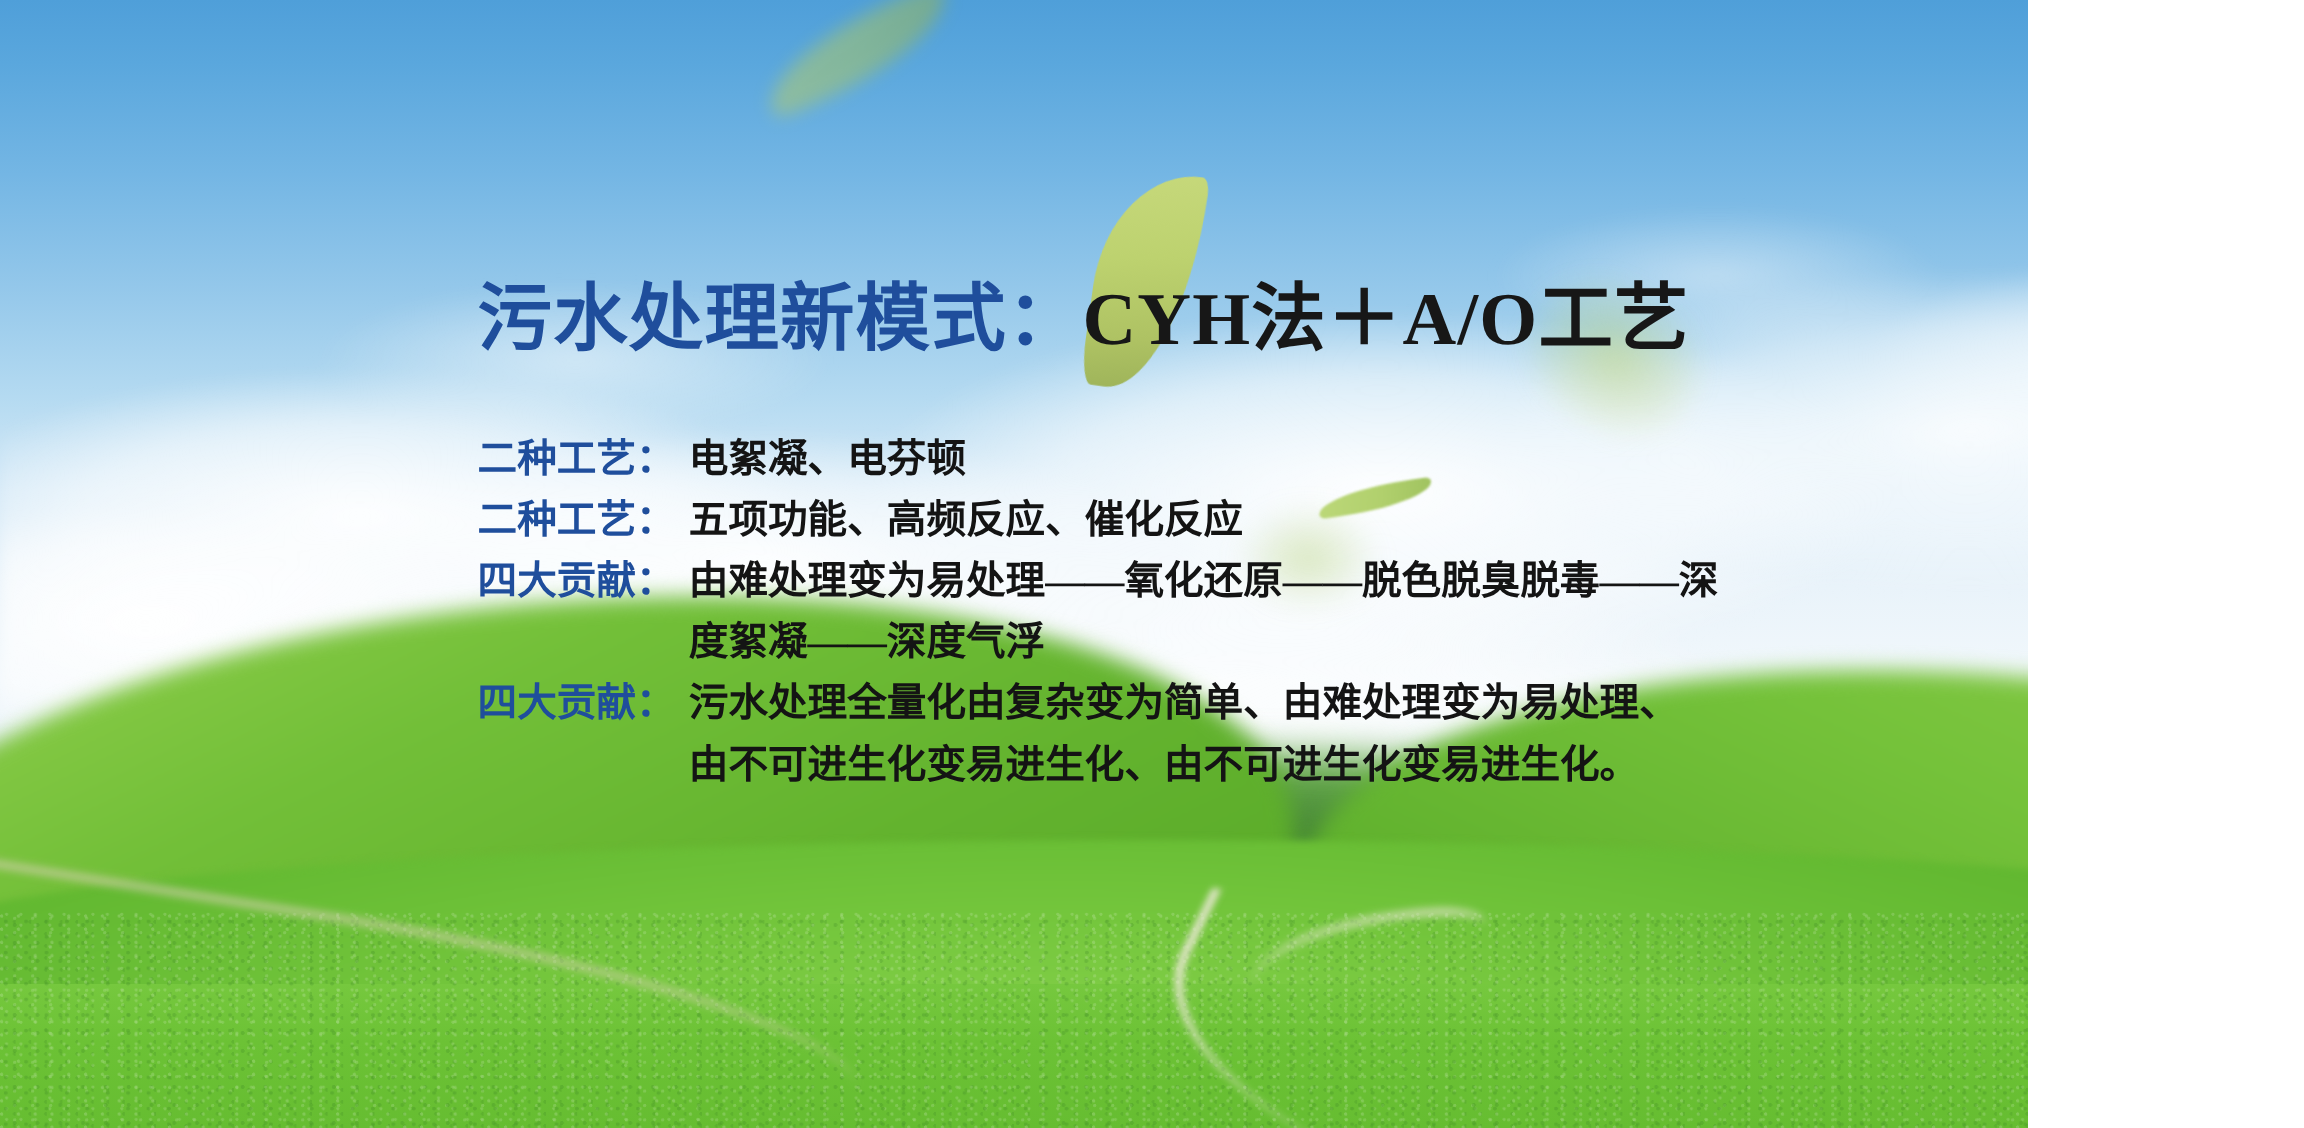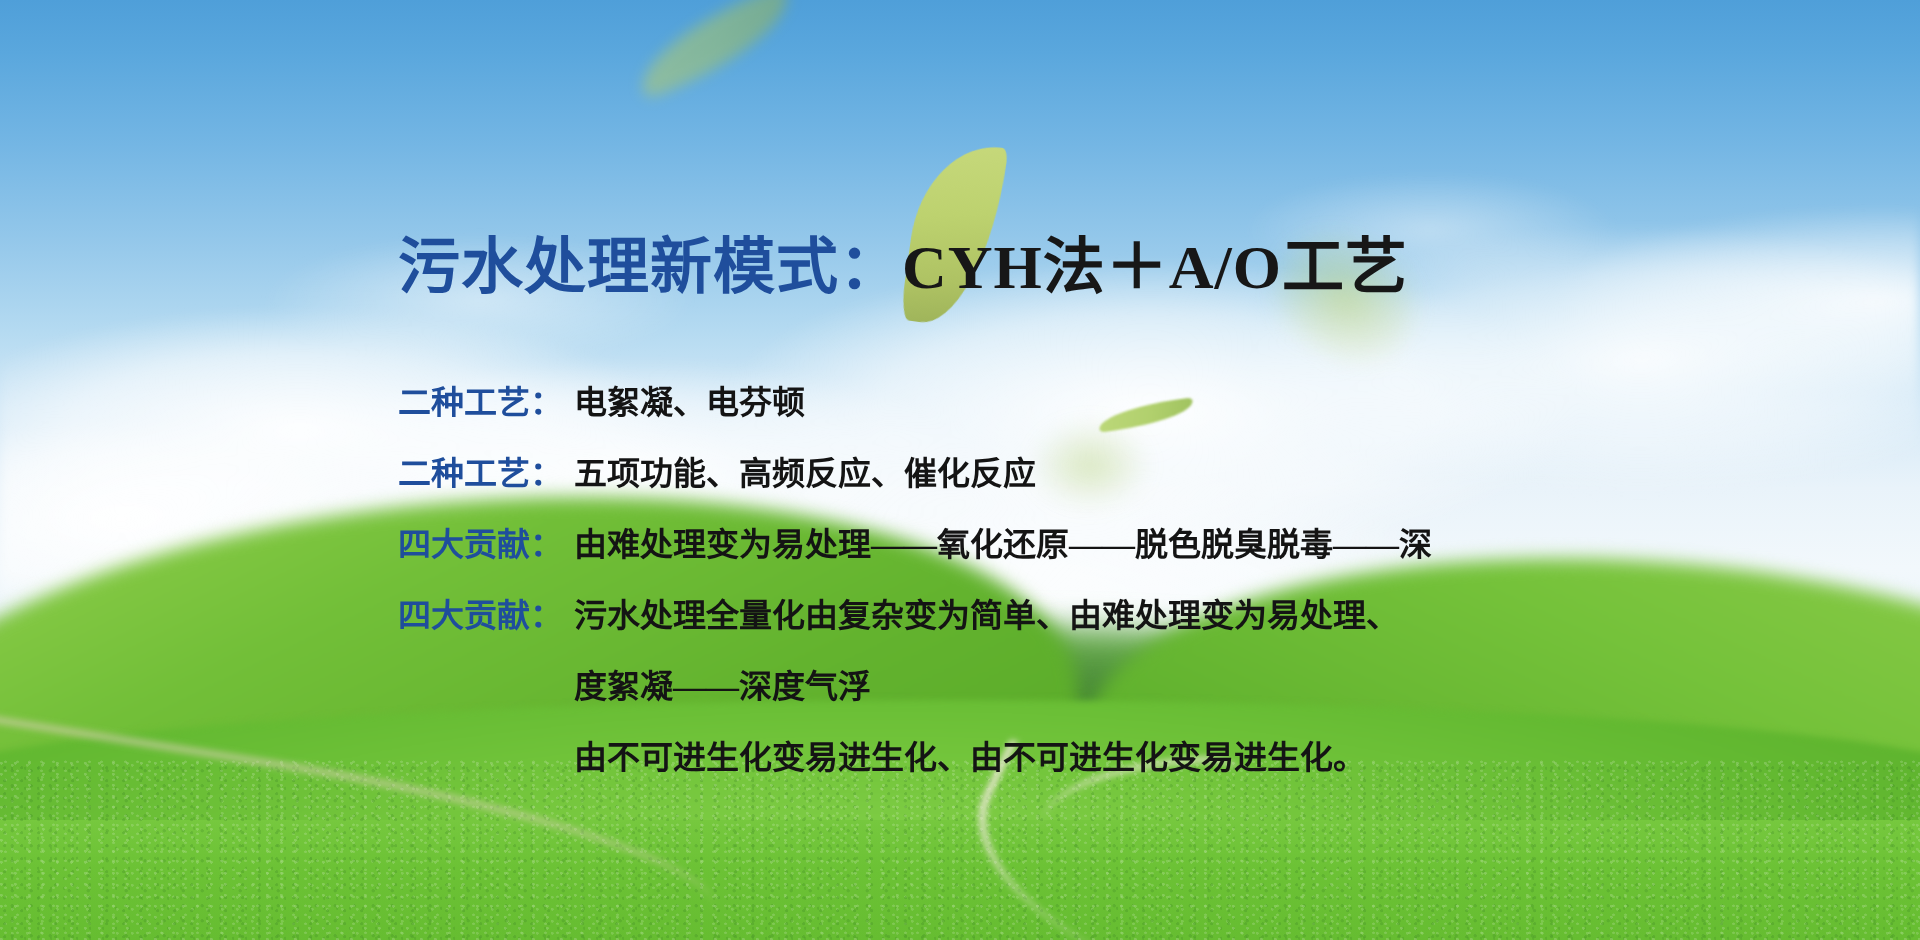--- a/index.html
+++ b/index.html
@@ -7,21 +7,21 @@
     margin: 0;
     padding: 0;
     background: #ffffff;
   }
   body {
     font-family: "Liberation Serif", "DejaVu Serif", serif;
   }
 
   .slide {
     position: relative;
-    width: 1920px;
+    width: 1690px;
     height: 940px;
     overflow: hidden;
     background: #f0abfc;
     text-decoration: underline;
   }
 
   
   .sky {
     position: absolute;
     left: 0; top: 0;
@@ -246,21 +246,21 @@
     position: absolute;
     left: 398px;
     top: 358px;
     font-size: 33px;
     font-weight: bold;
     line-height: 51px;
     color: #141414;
     white-space: nowrap;
   }
 
-  .line { display: block; margin-top: 20px; }
+  .line { display: block; }
 
   .lbl {
     display: inline-block;
     width: 176px;
     color: #1f4e9c;
   }
 
   .cont { display: inline-block; width: 176px; }
 
   .body-txt { color: #141414; }
@@ -301,25 +301,25 @@
       </span>
 
       <span class="line">
         <span class="lbl">二种工艺：</span><span class="body-txt">五项功能、高频反应、催化反应</span>
       </span>
 
       <span class="line">
         <span class="lbl">四大贡献：</span><span class="body-txt">由难处理变为易处理——氧化还原——脱色脱臭脱毒——深</span>
       </span>
       <span class="line">
+        <span class="cont"></span><span class="body-txt">度絮凝——深度气浮</span>
+      </span>
+
+      <span class="line">
         <span class="lbl">四大贡献：</span><span class="body-txt">污水处理全量化由复杂变为简单、由难处理变为易处理、</span>
-      </span>
-
-      <span class="line">
-        <span class="cont"></span><span class="body-txt">度絮凝——深度气浮</span>
       </span>
       <span class="line">
         <span class="cont"></span><span class="body-txt">由不可进生化变易进生化、由不可进生化变易进生化。</span>
       </span>
 
     </div>
   </div>
 </div>
 
 </body></html>

